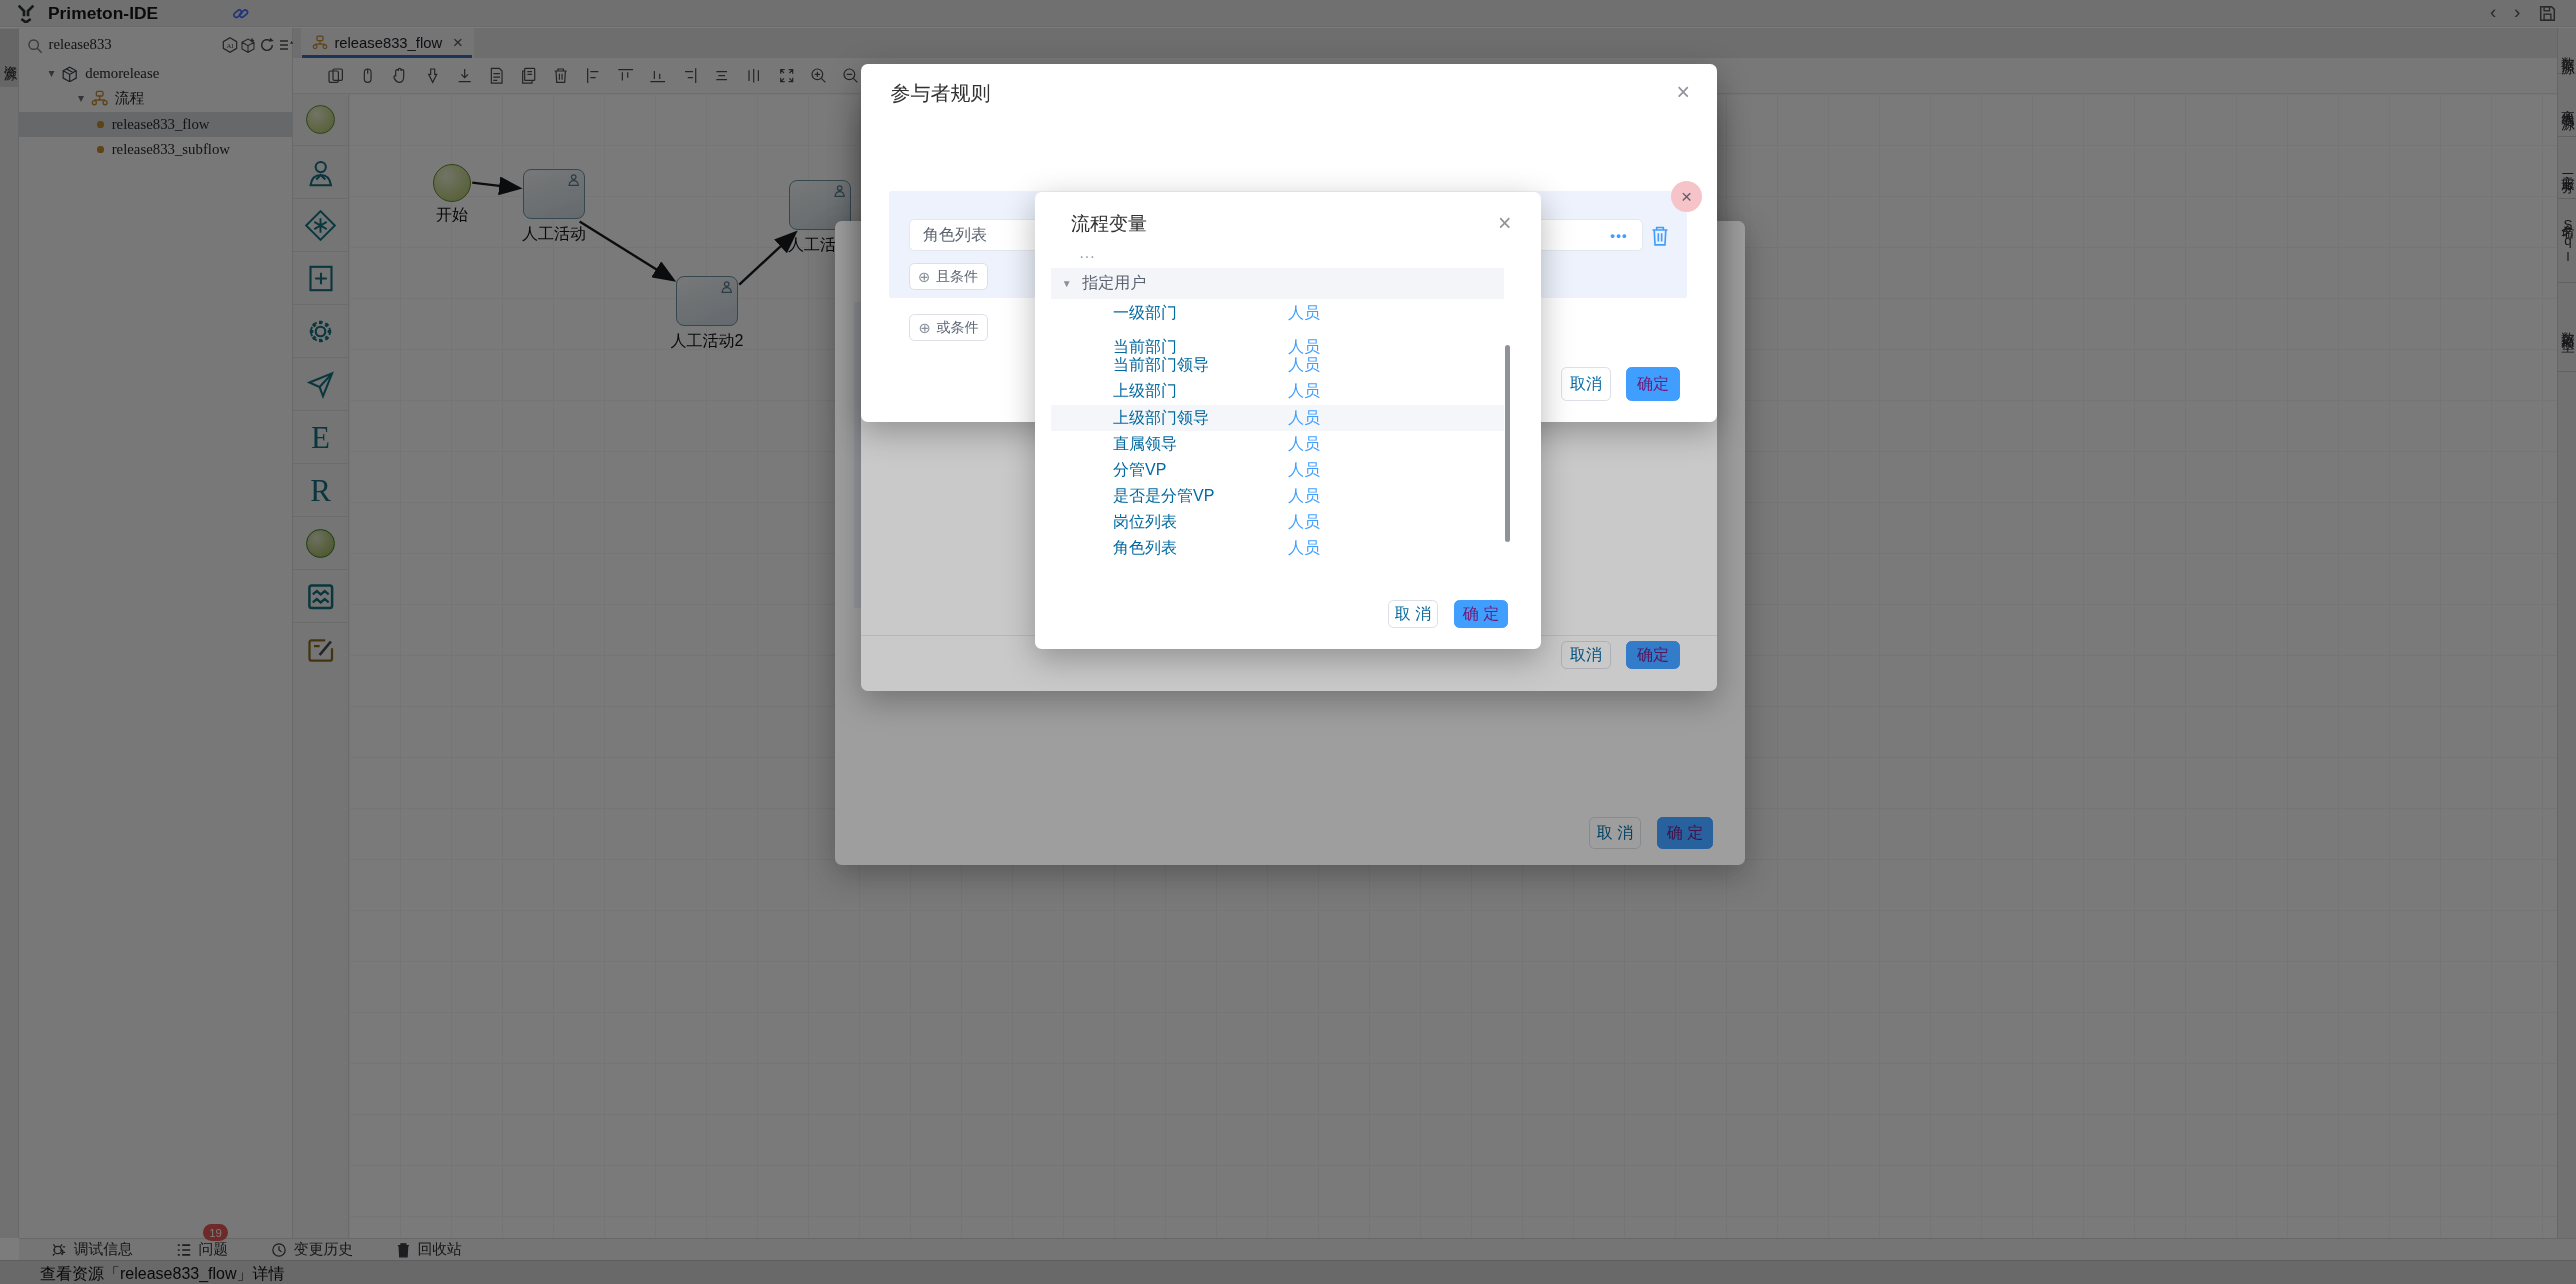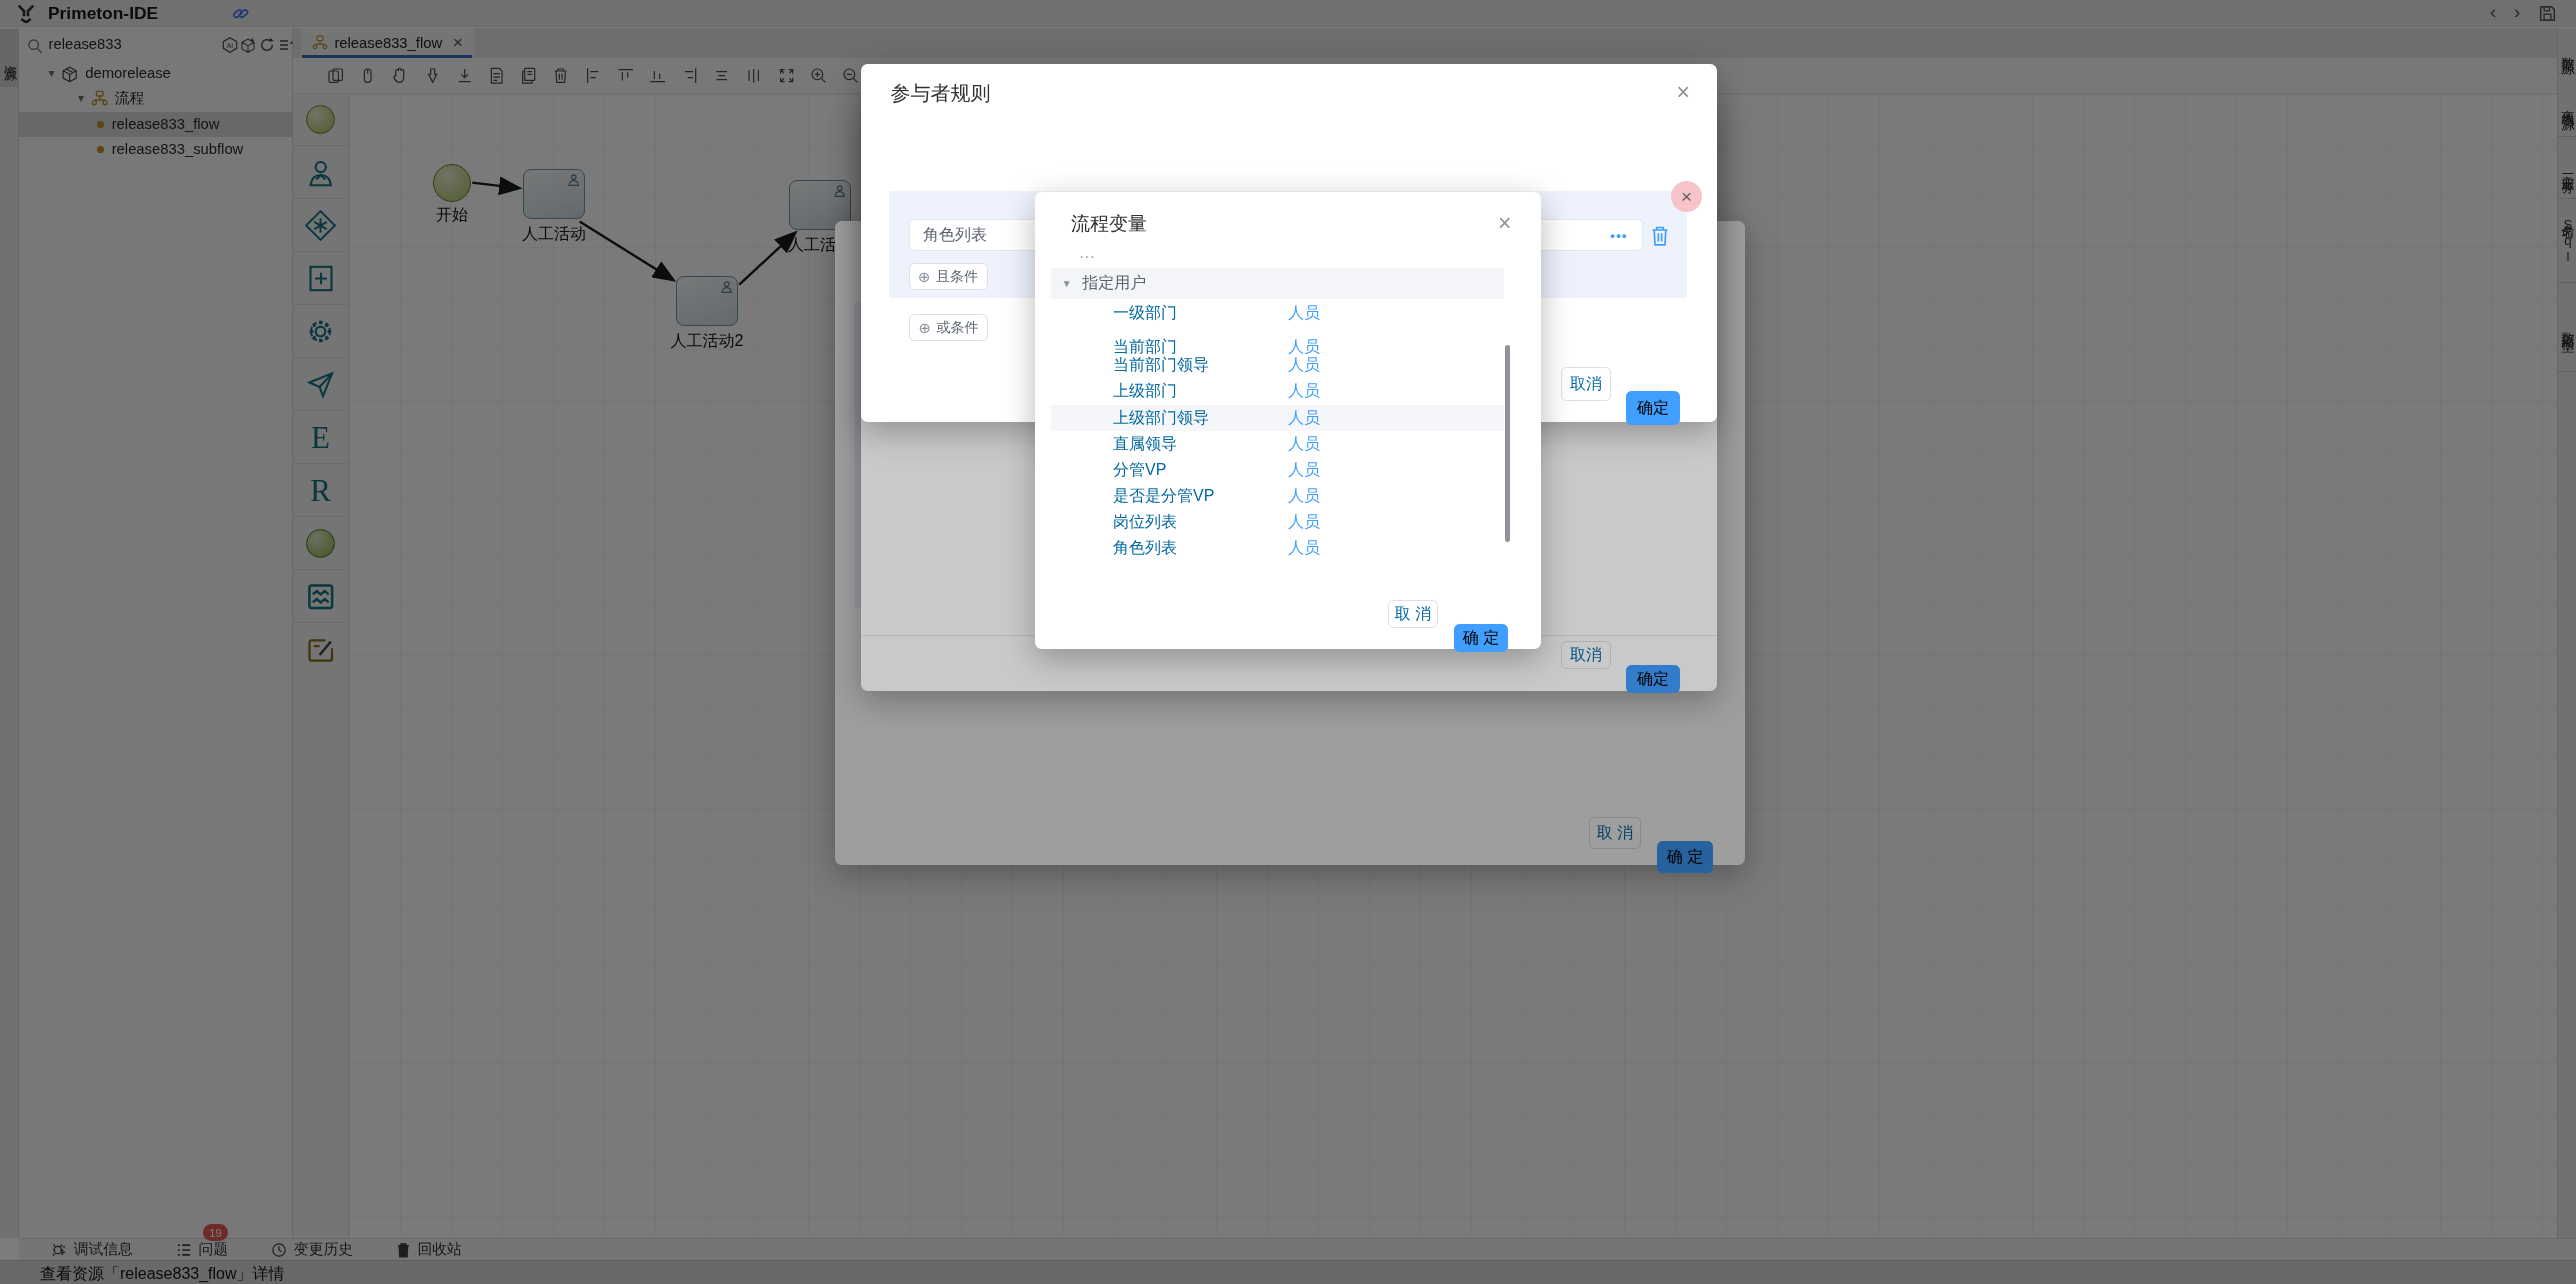--- a/index.html
+++ b/index.html
@@ -8,21 +8,21 @@
   .abs { position:absolute; }
   .vtext { writing-mode:vertical-rl; text-orientation:upright; letter-spacing:2.7px; }
   svg { display:block; }
 
   
   #titlebar { left:0; top:0; width:2576px; height:27px; background:#e5e5e5; border-bottom:0.7px solid #dcdcdd; }
   #app-title { left:48px; top:0; height:27px; line-height:27px; font-size:17.4px; font-weight:bold; color:#17181a; }
   #left-rail { left:0; top:27.5px; width:19px; height:1210px; background:#e9e9ea; border-right:0.7px solid #d6d6d7; }
   .rail-tab { width:19px; text-align:center; font-size:13.4px; color:#2f2f33; padding:9.4px 0; }
   .rail-tab.active { background:#d2d2d4; }
-  #explorer { left:19px; top:27.5px; width:274px; height:1210px; background:#f6f6f7; border-right:0.7px solid #d8d8d9; }
+  #explorer { left:19px; top:27.5px; width:274px; height:1210px; background:#f6f6f7; border-right:0.7px solid #d8d8d9;font-family:Liberation Serif, serif; }
   .tree-row { position:absolute; left:0; width:274px; height:25.5px; display:flex; align-items:center; font-size:14.8px; color:#2b2c30; }
   .tree-row.selected { background:#d4d6d9; }
   #tabbar { left:293px; top:27.5px; width:2264px; height:30px; background:#e2e2e3; }
   #active-tab { left:301px; top:27.5px; width:173px; height:30px; background:#f0f0f1; display:flex; align-items:center; gap:6.7px; padding:0 10.7px; font-size:14.8px; color:#202227; }
   #tab-underline { left:302px; top:55px; width:170px; height:2.7px; background:#3a6cb5; }
   #toolbar { left:293px; top:58px; width:2264px; height:36px; background:#f8f8f9; border-bottom:0.7px solid #e2e2e3; display:flex; align-items:center; gap:14.8px; padding-left:34px; }
   .tbi { width:17.4px; height:17.4px; }
   .tbi svg { stroke:#4a4c50; fill:none; stroke-width:1.8; }
   #palette { left:293px; top:94px; width:56px; height:1144px; background:#f0f0f1; border-right:0.7px solid #dcdcdd; }
   .pal-item { position:absolute; left:0; width:55px; height:52px; display:flex; align-items:center; justify-content:center; border-bottom:0.7px solid #e0e0e1; }
@@ -39,21 +39,21 @@
   #bottombar { left:19px; top:1238px; width:2557px; height:22px; background:#f0f0f1; border-top:0.7px solid #d5d5d6; display:flex; align-items:center; gap:43px; padding-left:32px; }
   .bb-item { display:flex; align-items:center; gap:6.7px; font-size:14.8px; color:#323338; position:relative; }
   #problem-badge { position:absolute; left:-8px; top:-16px; min-width:25.5px; height:17.4px; border-radius:9.4px; background:#e25454; color:#fff; font-size:11.4px; display:flex; align-items:center; justify-content:center; padding:0 4px; }
   #statusbar { left:0; top:1260px; width:2576px; height:25px; background:#d8d8d9; border-top:0.7px solid #c3c3c4; line-height:25px; font-size:16px; color:#141518; padding-left:40px; }
 
   
   .overlay { left:0; top:0; width:2576px; height:1285px; background:rgba(0,0,0,0.21); }
   .dialog { background:#fff; border-radius:6.7px; box-shadow:0 9.4px 32px rgba(0,0,0,0.28); }
   .btn { display:flex; align-items:center; justify-content:center; font-size:16px; border-radius:5.4px; cursor:pointer; }
   .btn.plain { background:#fff; border:0.7px solid #dcdfe6; color:#0369a1; }
-  .btn.primary { background:#409eff; border:0.7px solid #409eff; color:#000000;margin-top:24px; }
+  .btn.primary { background:#409eff; border:0.7px solid #409eff; color:#701a75; }
   .dlg-close { position:absolute; font-size:23px; color:#909399; line-height:1; cursor:pointer; }
   .var-row { position:absolute; left:16px; width:453px; height:26px; display:flex; align-items:center; }
   .var-row .vname { margin-left:62px; font-size:16px; color:#0369a1; }
   .var-row .vtype { position:absolute; left:237px; font-size:16px; color:#409eff; cursor:pointer; }
   .var-row.hover { background:#f4f6fa; }
   .cond-btn { position:absolute; width:79px; height:27px; display:flex; align-items:center; justify-content:center; gap:5.4px;
     background:#fff; border:0.7px solid #dcdfe6; border-radius:5.4px; font-size:14px; color:#5a6472; cursor:pointer; }
   .frag { position:absolute; font-size:17.4px; color:#606266; overflow:hidden; white-space:nowrap; }
 </style>
 </head>

